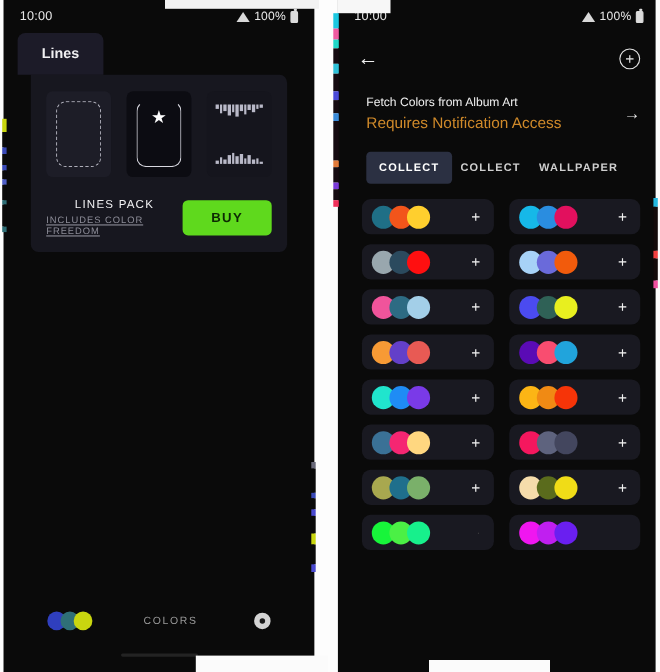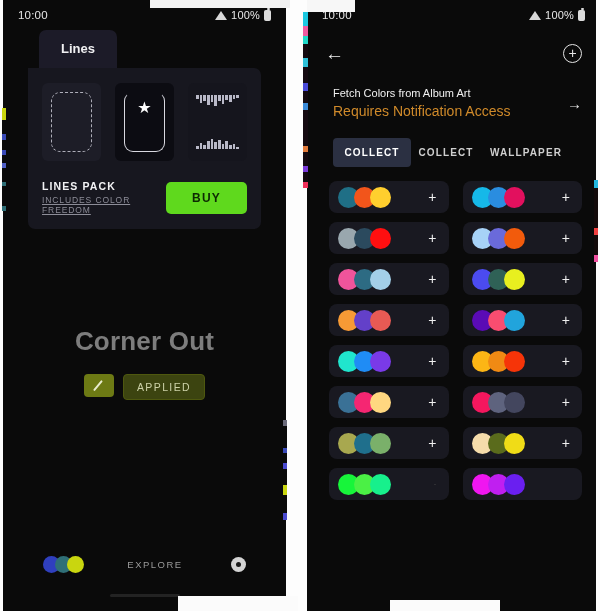--- a/index.html
+++ b/index.html
@@ -43,21 +43,21 @@
   .wifi-ic{ display:inline-block; width:12px; height:10px; position:relative; }
   .wifi-ic::before{
     content:""; position:absolute; left:0; bottom:0;
     border-left:6px solid transparent; border-right:6px solid transparent;
     border-bottom:9px solid #d8d8d8;
   }
   .batt{ display:inline-block; width:7px; height:11px; border:1.3px solid #dcdcdc; border-radius:1.5px; position:relative; background:#dcdcdc;}
   .batt::after{ content:""; position:absolute; top:-3px; left:1.5px; width:3px; height:2px; background:#dcdcdc; border-radius:1px; }
 
   
-  .tabstrip{ padding-left:36px; }
+  .tabstrip{ padding-left:13px; }
   .tab-lines{
     display:inline-block; background:#1c1b28; color:#f0f0f2;
     font-size:13px; font-weight:bold; padding:11px 22px 12px 22px;
     border-radius:7px 7px 0 0;
   }
   .pack-card{
     margin:0 25px 0 25px; background:#17171f;
     border-radius:0 7px 7px 7px; padding:15px 14px 14px 14px;
   }
   .previews{ display:flex; gap:14px; justify-content:flex-start; }
@@ -76,21 +76,21 @@
   .star{
     position:absolute; left:50%; top:32%; transform:translate(-50%,-50%);
     color:#ffffff; font-size:16px; line-height:1;
   }
   .wave{ position:absolute; left:8px; right:8px; height:11px; display:flex; align-items:flex-end; gap:1px; }
   .wave.top{ top:12px; align-items:flex-start; }
   .wave.bot{ bottom:12px; }
   .wave b{ flex:1; background:#b9b9c8; display:block; }
 
   .pack-meta{ display:flex; align-items:center; justify-content:space-between; margin-top:19px; }
-  .pack-name{ color:#f2f2f4; font-size:10.5px; font-weight:bold; letter-spacing:1.1px; }
+  .pack-name{ color:#f2f2f4; font-size:10.5px; font-weight:normal; letter-spacing:1.1px;text-align:center; }
   .pack-sub{ color:#8d8d98; font-size:8.5px; letter-spacing:.9px; margin-top:3px;text-decoration:underline; }
   .buy-btn{
     background:#5fd91d; color:#0d2a03; font-size:12px; font-weight:bold;
     letter-spacing:1.2px; padding:9px 26px; border-radius:5px; border:none;
     cursor:pointer; font-family:"Liberation Sans", sans-serif;
   }
 
   .hero{ text-align:center; margin-top:97px; }
   .hero-title{ color:#7d7d7d; font-size:26px; font-weight:bold; letter-spacing:.2px; }
   .hero-actions{ display:flex; gap:9px; justify-content:center; margin-top:17px; }
@@ -223,37 +223,28 @@
 
       <div class="pack-meta">
         <div>
           <div class="pack-name">LINES PACK</div>
           <div class="pack-sub">INCLUDES COLOR FREEDOM</div>
         </div>
         <button class="buy-btn">BUY</button>
       </div>
     </div>
 
-    <div class="hero">
-      <div class="hero-title">Corner Out</div>
-      <div class="hero-actions">
-        <button class="edit-btn">
-          <span class="pencil"></span>
-        </button>
-        <button class="applied-btn">APPLIED</button>
-      </div>
-    </div>
 
     <div class="bottombar">
       <div class="dots">
         <span style="background:#2f3fbe"></span>
         <span style="background:#2f6f77"></span>
         <span style="background:#c9d60f"></span>
       </div>
-      <div class="colors-lbl">EXPLORE</div>
+      <div class="colors-lbl">COLORS</div>
       <div class="gear"></div>
     </div>
 
     <div class="navhint"></div>
   </div>
 
   <div class="phone phone-right">
 
     <div class="statusbar">
       <span>10:00</span>

